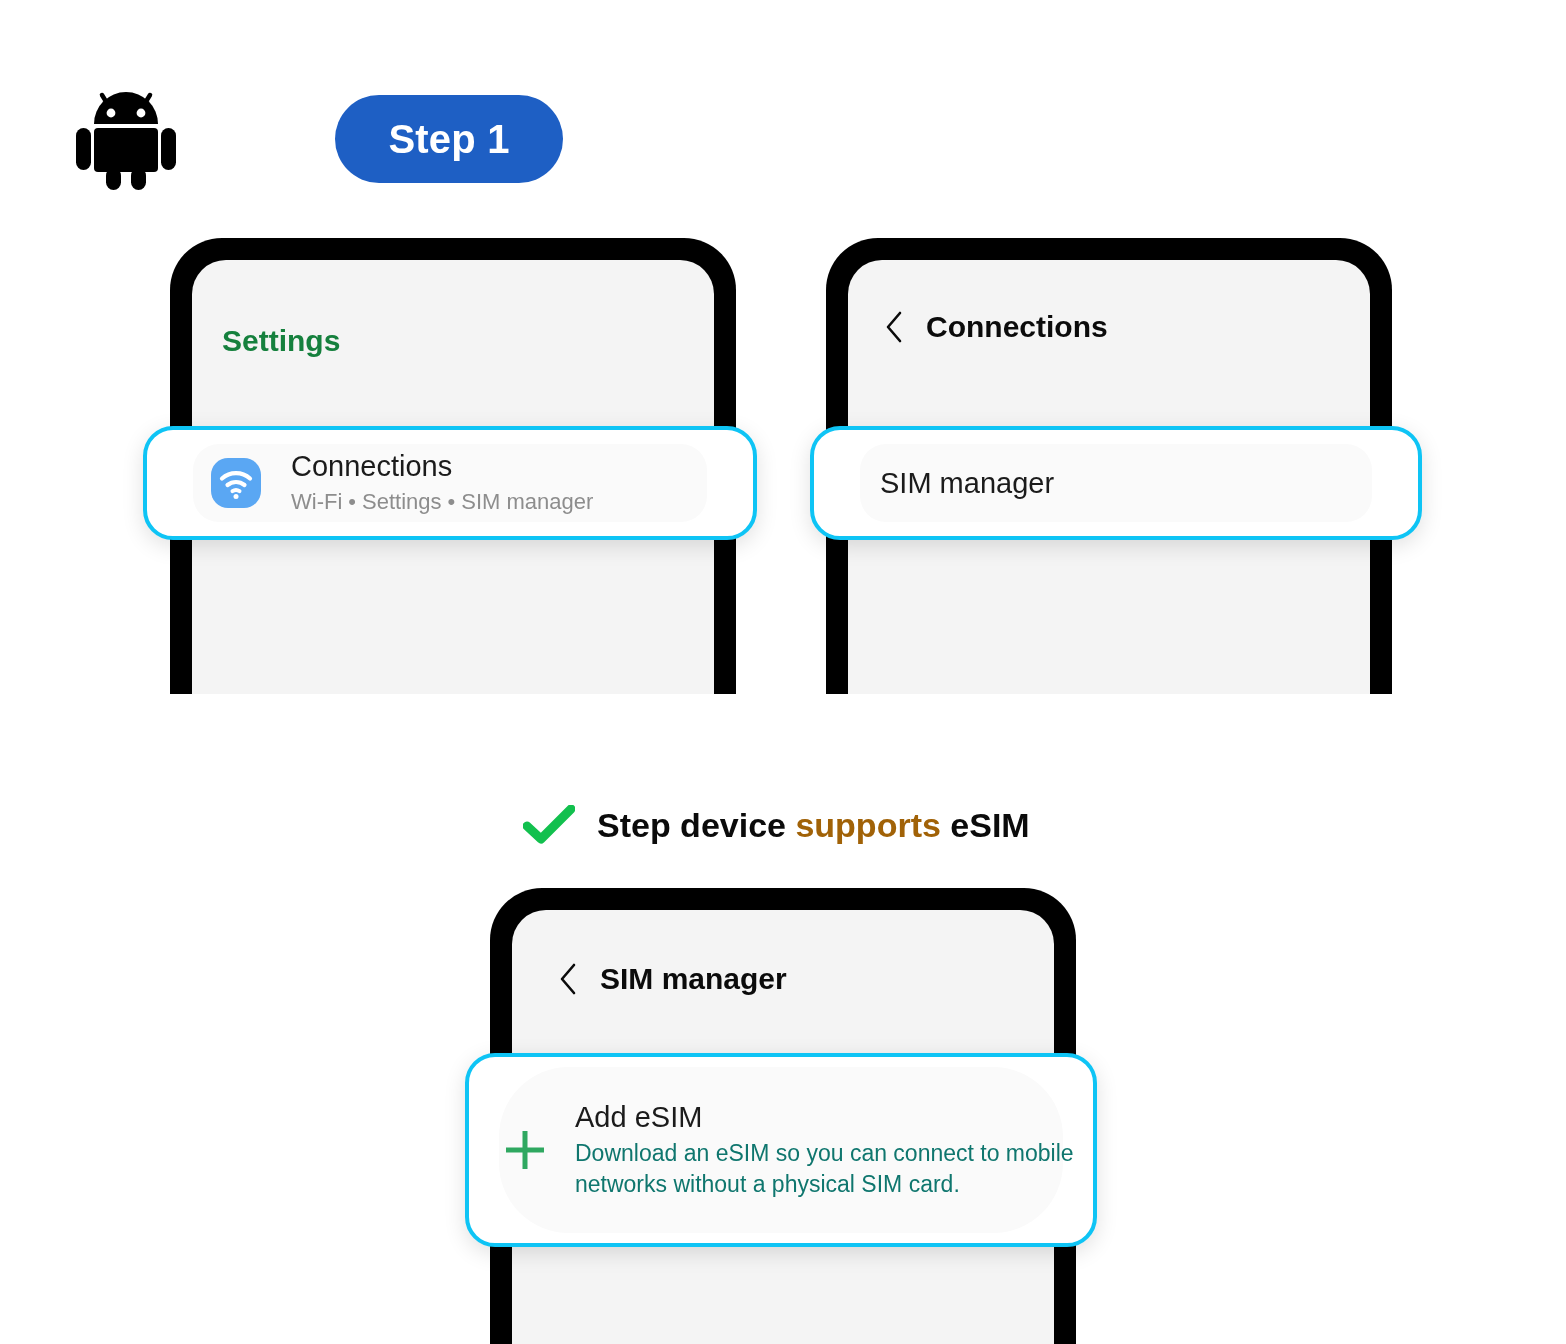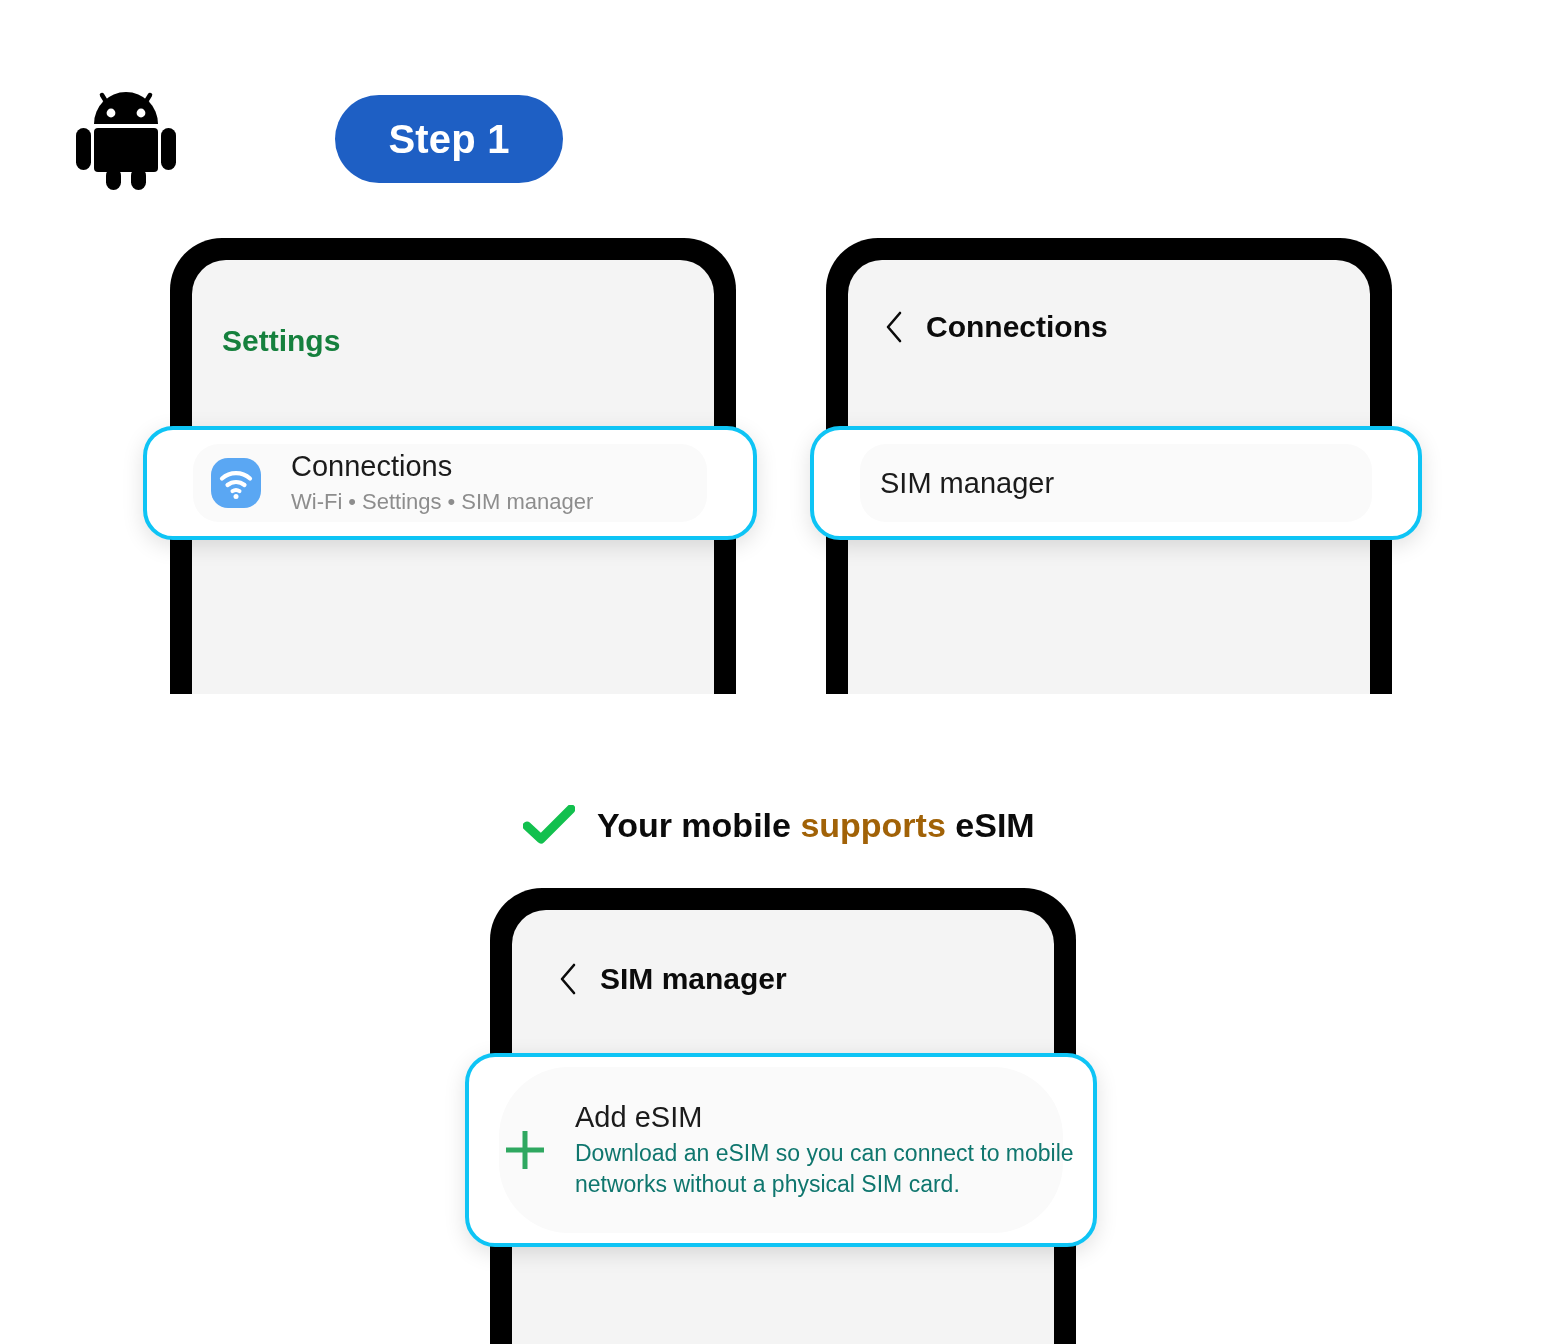--- a/index.html
+++ b/index.html
@@ -275,21 +275,21 @@
     <div class="card-inner"></div>
     <div class="sim-label">SIM manager</div>
   </div>
 
   <div class="support-banner">
     <span class="check-icon">
       <svg viewBox="0 0 52 40" width="52" height="40" aria-hidden="true">
         <path d="M4 21 L18 34 L48 4" stroke="#12c04e" stroke-width="9" fill="none" stroke-linecap="round" stroke-linejoin="round"></path>
       </svg>
     </span>
-    <span class="banner-text"><span>Your mobile </span><span class="accent">supports</span><span> eSIM</span></span>
+    <span class="banner-text"><span>Step device </span><span class="accent">supports</span><span> eSIM</span></span>
   </div>
 
   <div class="phone" id="phone-3">
     <div class="phone-screen">
       <div class="screen-header" style="left:46px; top:52px;">
         <span class="chev-back">
           <svg viewBox="0 0 20 34" width="20" height="34" aria-hidden="true">
             <path d="M16 3 L4 17 L16 31" stroke="#0b0b0b" stroke-width="2.6" fill="none" stroke-linecap="round" stroke-linejoin="round"></path>
           </svg>
         </span>

